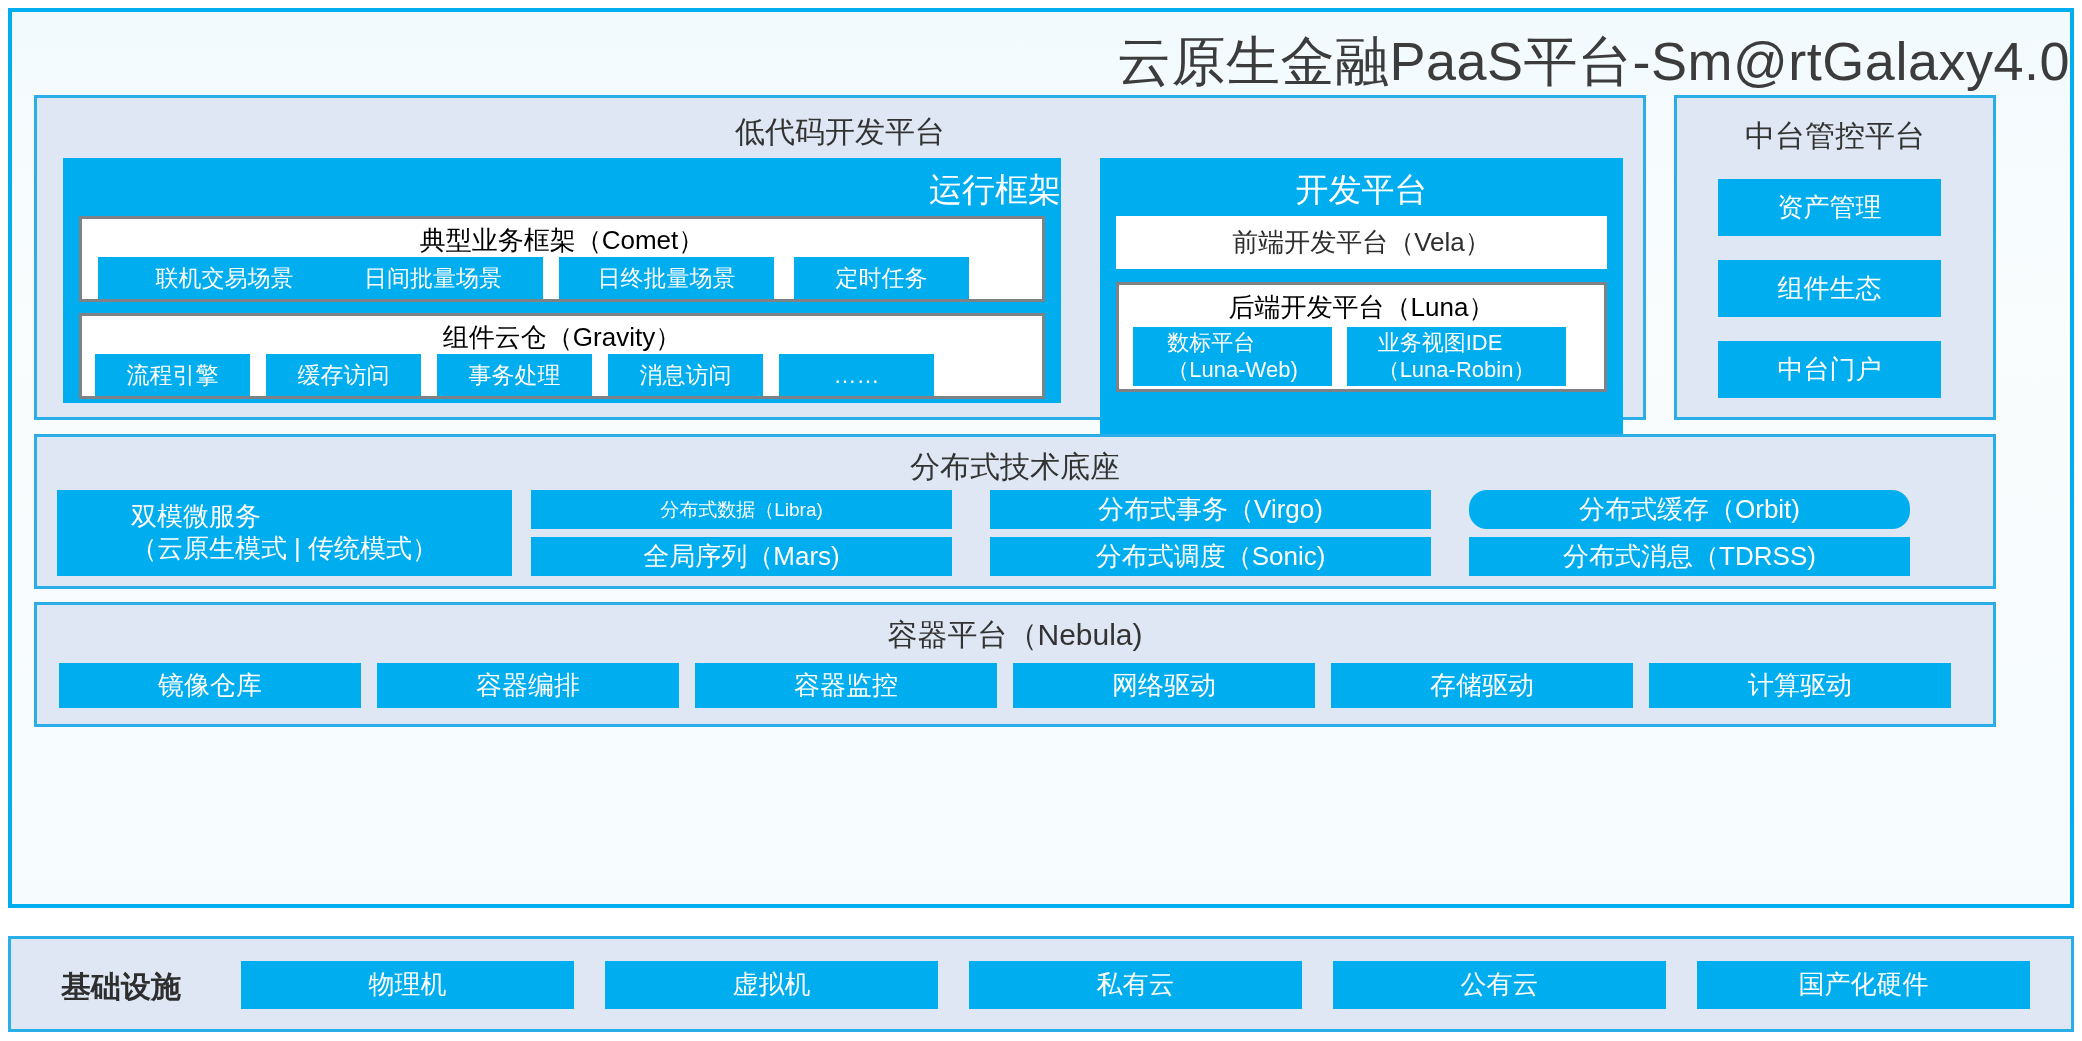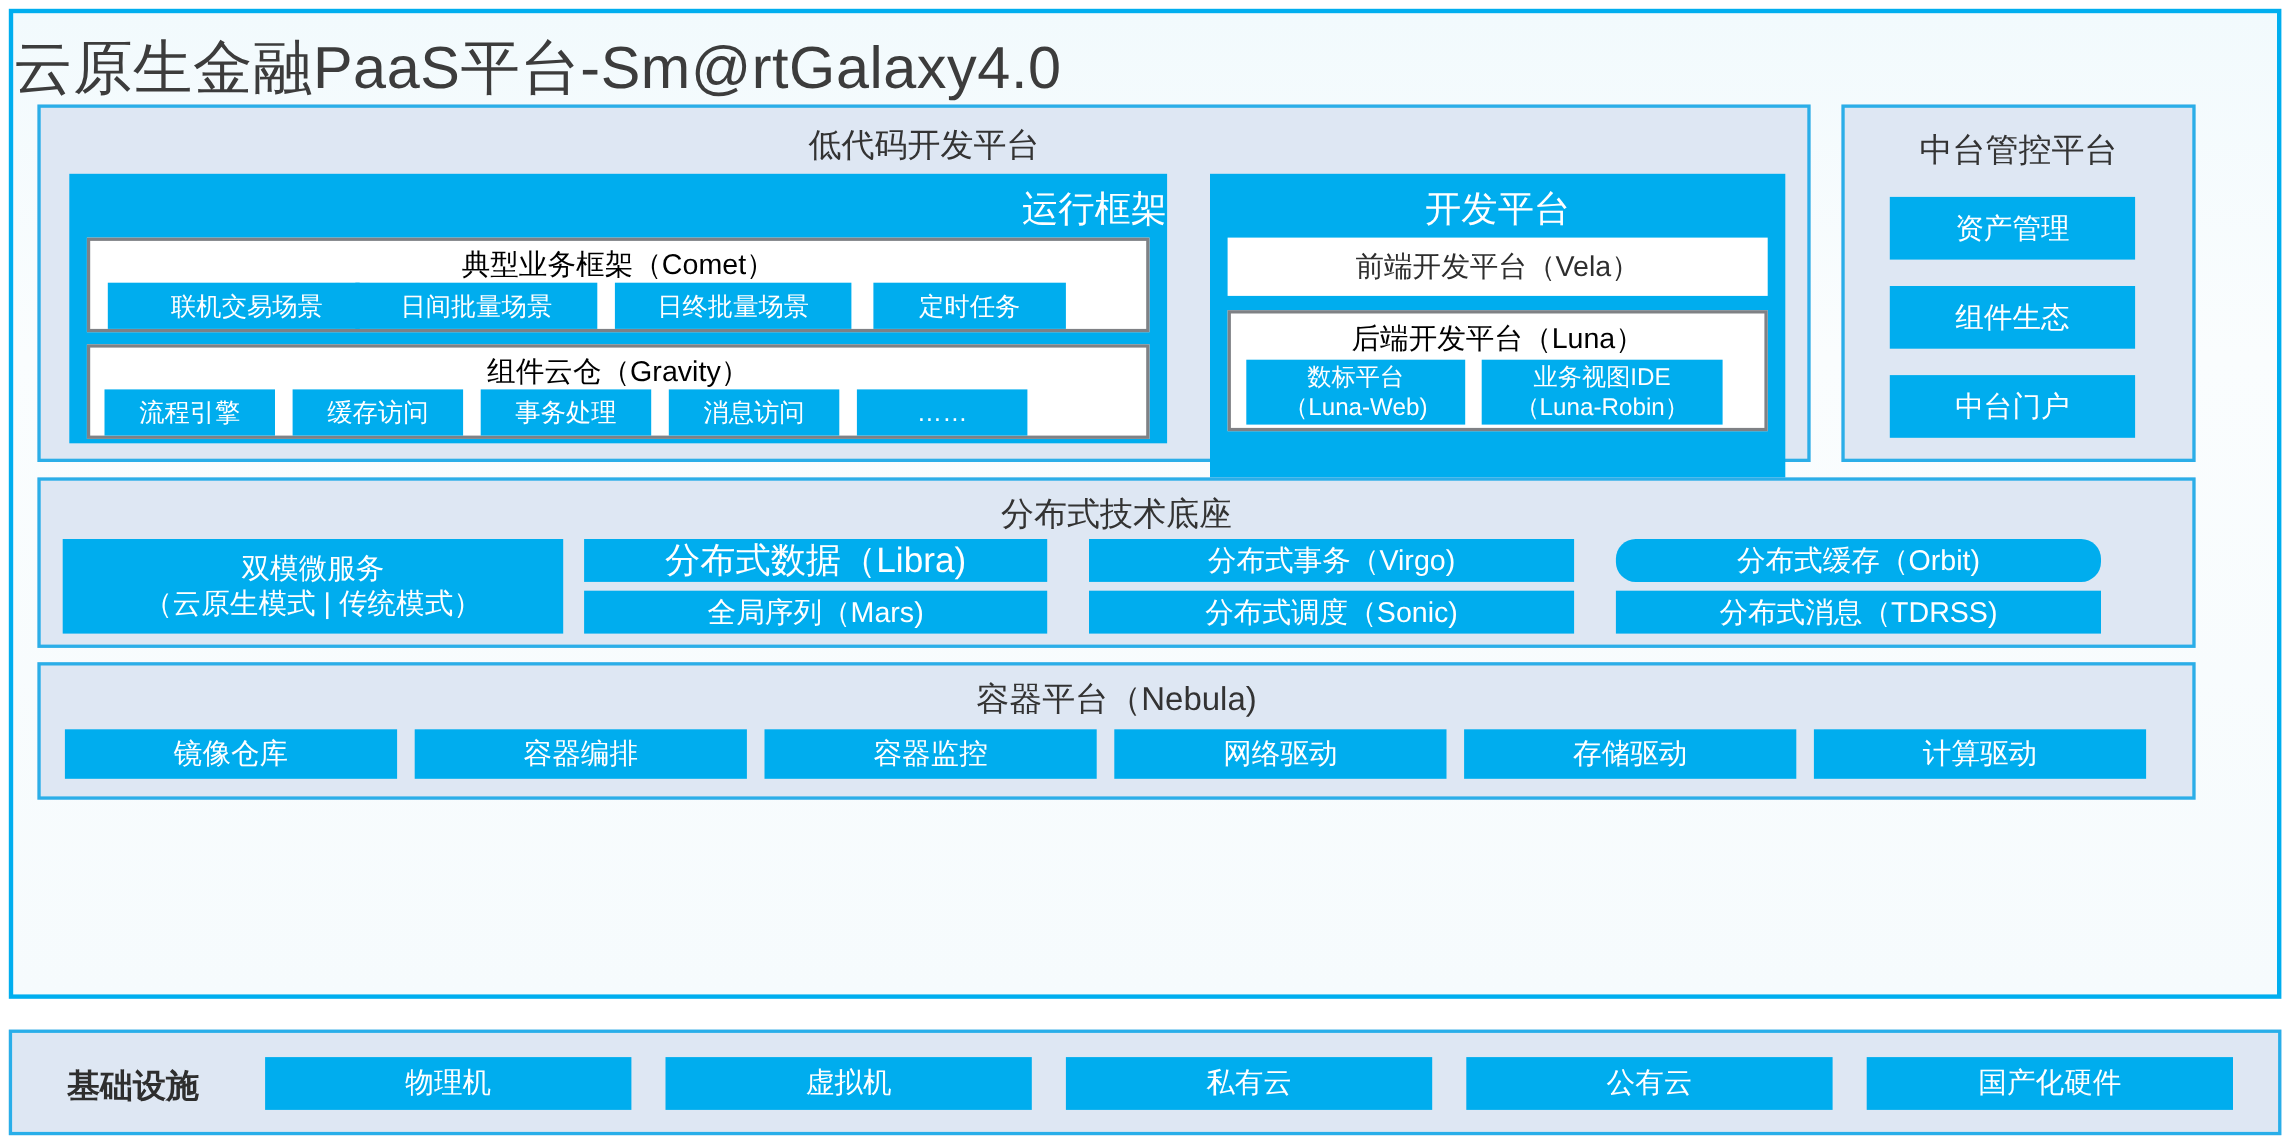--- a/index.html
+++ b/index.html
@@ -28,21 +28,21 @@
     box-sizing: border-box;
     border: 4px solid #00AEEF;
     background: linear-gradient(180deg, #F2FAFD 0%, #FAFDFE 35%, #F6FBFD 100%);
   }
 
   .main-title {
     position: absolute;
     left: 0;
     top: 14px;
     width: 100%;
-    text-align: left;
+    text-align: right;
     font-size: 54px;
     font-weight: 400;
     color: #3C3C3C;
     letter-spacing: 0.5px;
     white-space: nowrap;
   }
 
   
   .panel {
     position: absolute;
@@ -62,21 +62,20 @@
 
   
   .chip {
     position: absolute;
     box-sizing: border-box;
     background: #00ADEE;
     color: #FFFFFF;
     display: flex;
     align-items: center;
     justify-content: center;
-    text-align: center;
     font-size: 23px;
     line-height: 1.22;
     white-space: pre-line;
   }
 
   
   .blue-block {
     position: absolute;
     box-sizing: border-box;
     background: #00ADEE;
@@ -185,21 +184,21 @@
       <div class="chip" style="left:41px; top:162px; width:223px; height:57px; font-size:26px;">组件生态</div>
       <div class="chip" style="left:41px; top:243px; width:223px; height:57px; font-size:26px;">中台门户</div>
     </div>
 
     <div class="panel" style="left:22px; top:422px; width:1962px; height:155px;">
       <div class="panel-title" style="top:10px;">分布式技术底座</div>
 
       <div class="chip" style="left:20px; top:53px; width:455px; height:86px; font-size:26px;">双模微服务
 （云原生模式 | 传统模式）</div>
 
-      <div class="chip" style="left:494px; top:53px; width:421px; height:39px; font-size:32px;">分布式数据（Libra)</div>
+      <div class="chip" style="left:494px; top:53px; width:421px; height:39px; font-size:19px;">分布式数据（Libra)</div>
       <div class="chip" style="left:953px; top:53px; width:441px; height:39px; font-size:26px;">分布式事务（Virgo)</div>
       <div class="chip" style="left:1432px; top:53px; width:441px; height:39px; font-size:26px;border-radius:18px;">分布式缓存（Orbit)</div>
 
       <div class="chip" style="left:494px; top:100px; width:421px; height:39px; font-size:26px;">全局序列（Mars)</div>
       <div class="chip" style="left:953px; top:100px; width:441px; height:39px; font-size:26px;">分布式调度（Sonic)</div>
       <div class="chip" style="left:1432px; top:100px; width:441px; height:39px; font-size:26px;">分布式消息（TDRSS)</div>
     </div>
 
     <div class="panel" style="left:22px; top:590px; width:1962px; height:125px;">
       <div class="panel-title" style="top:10px;">容器平台（Nebula)</div>

